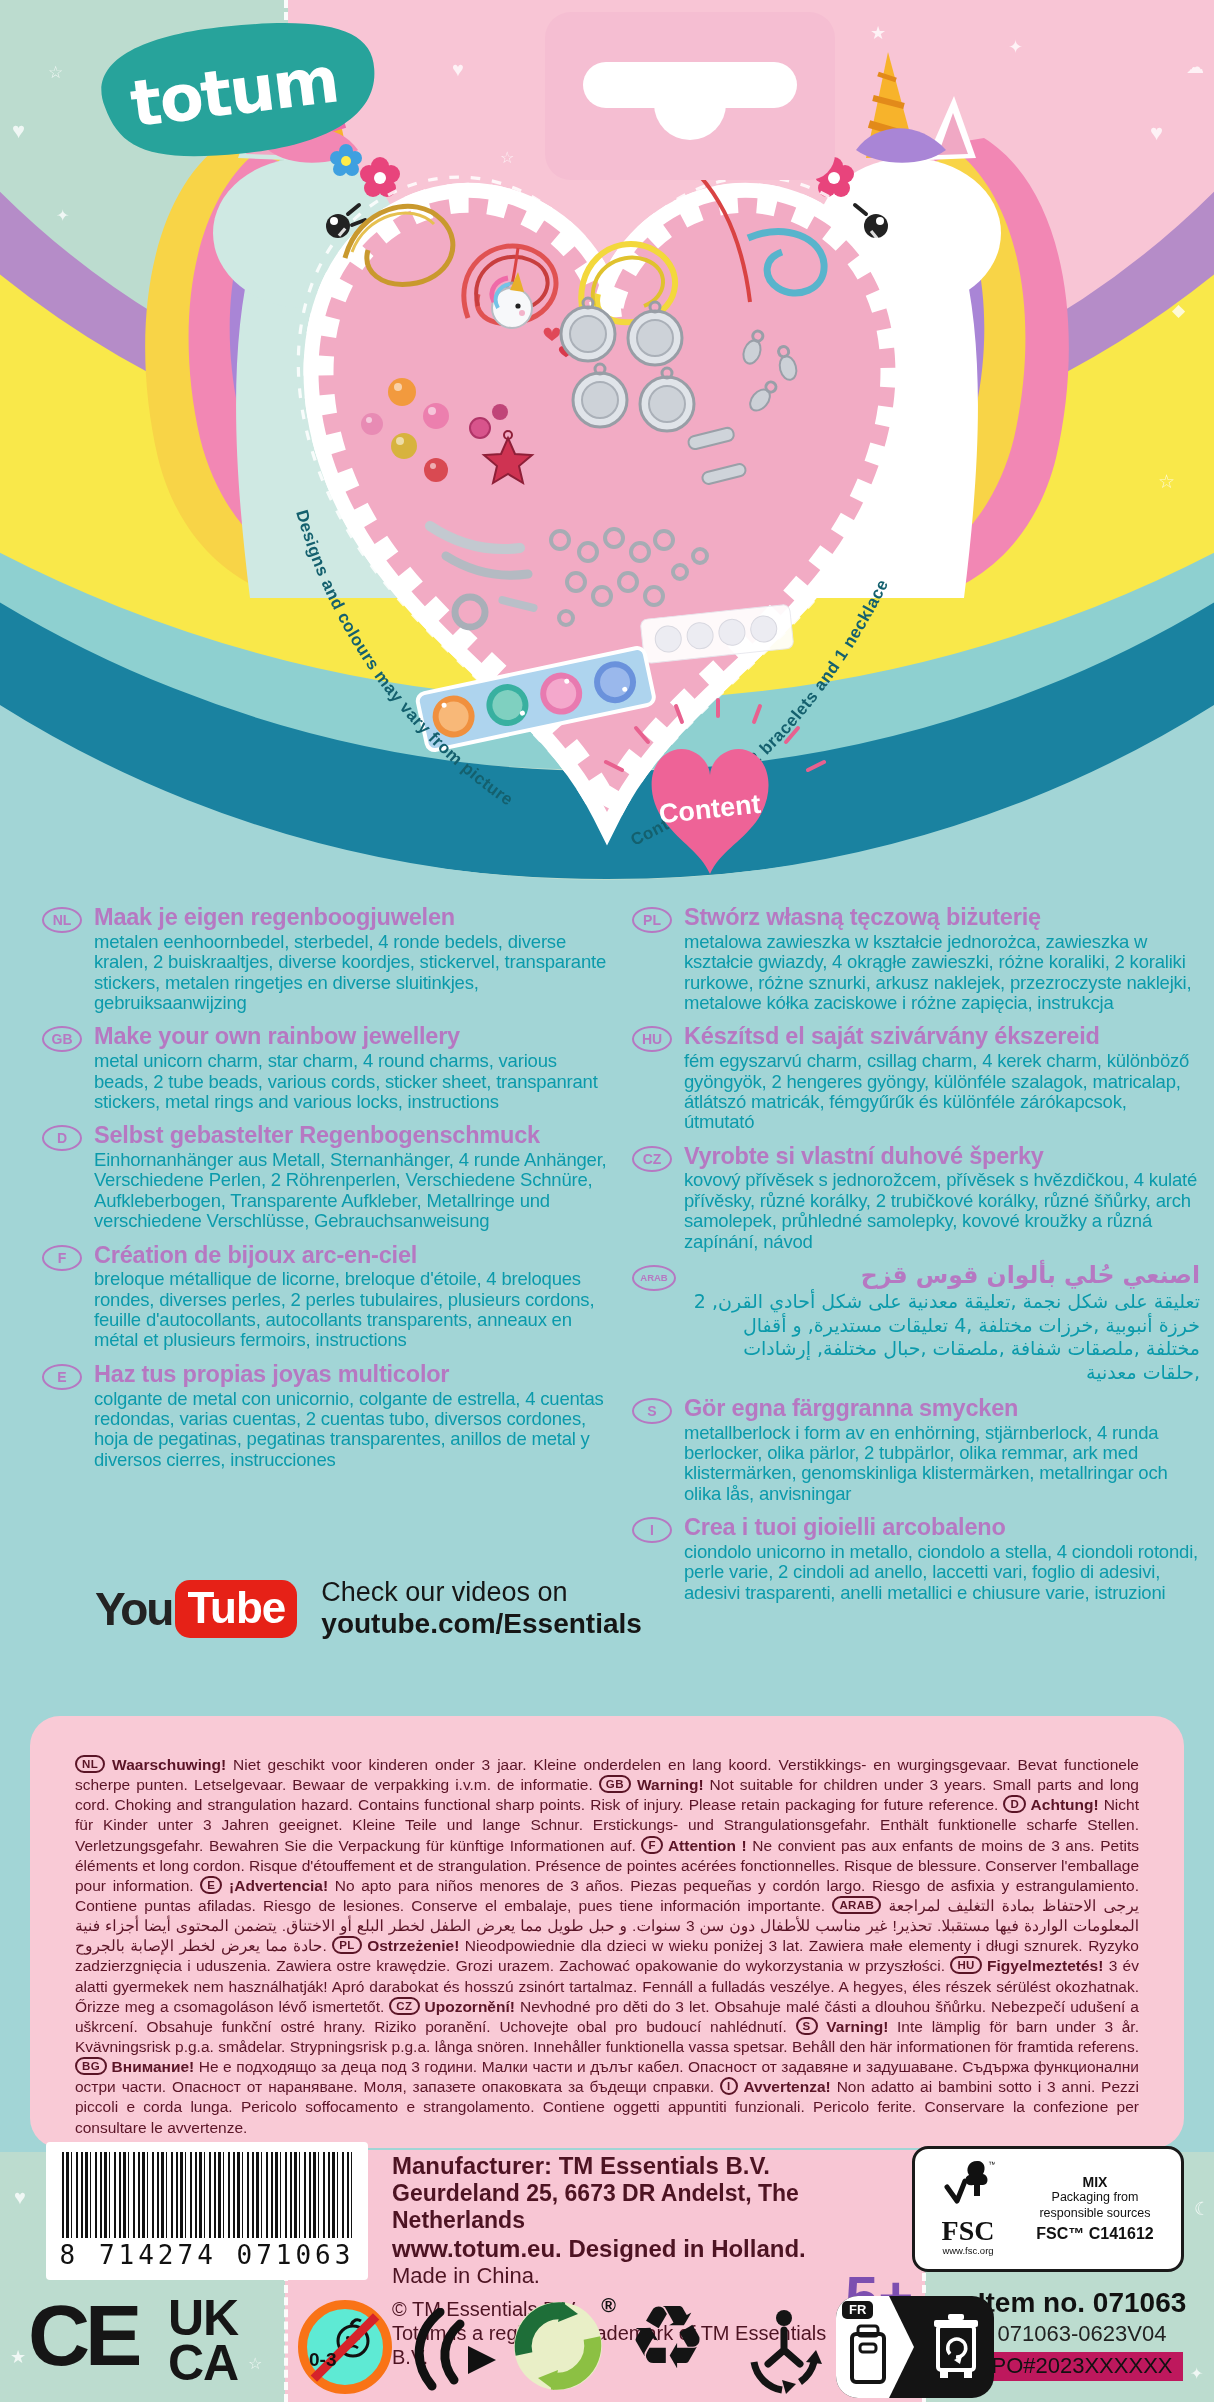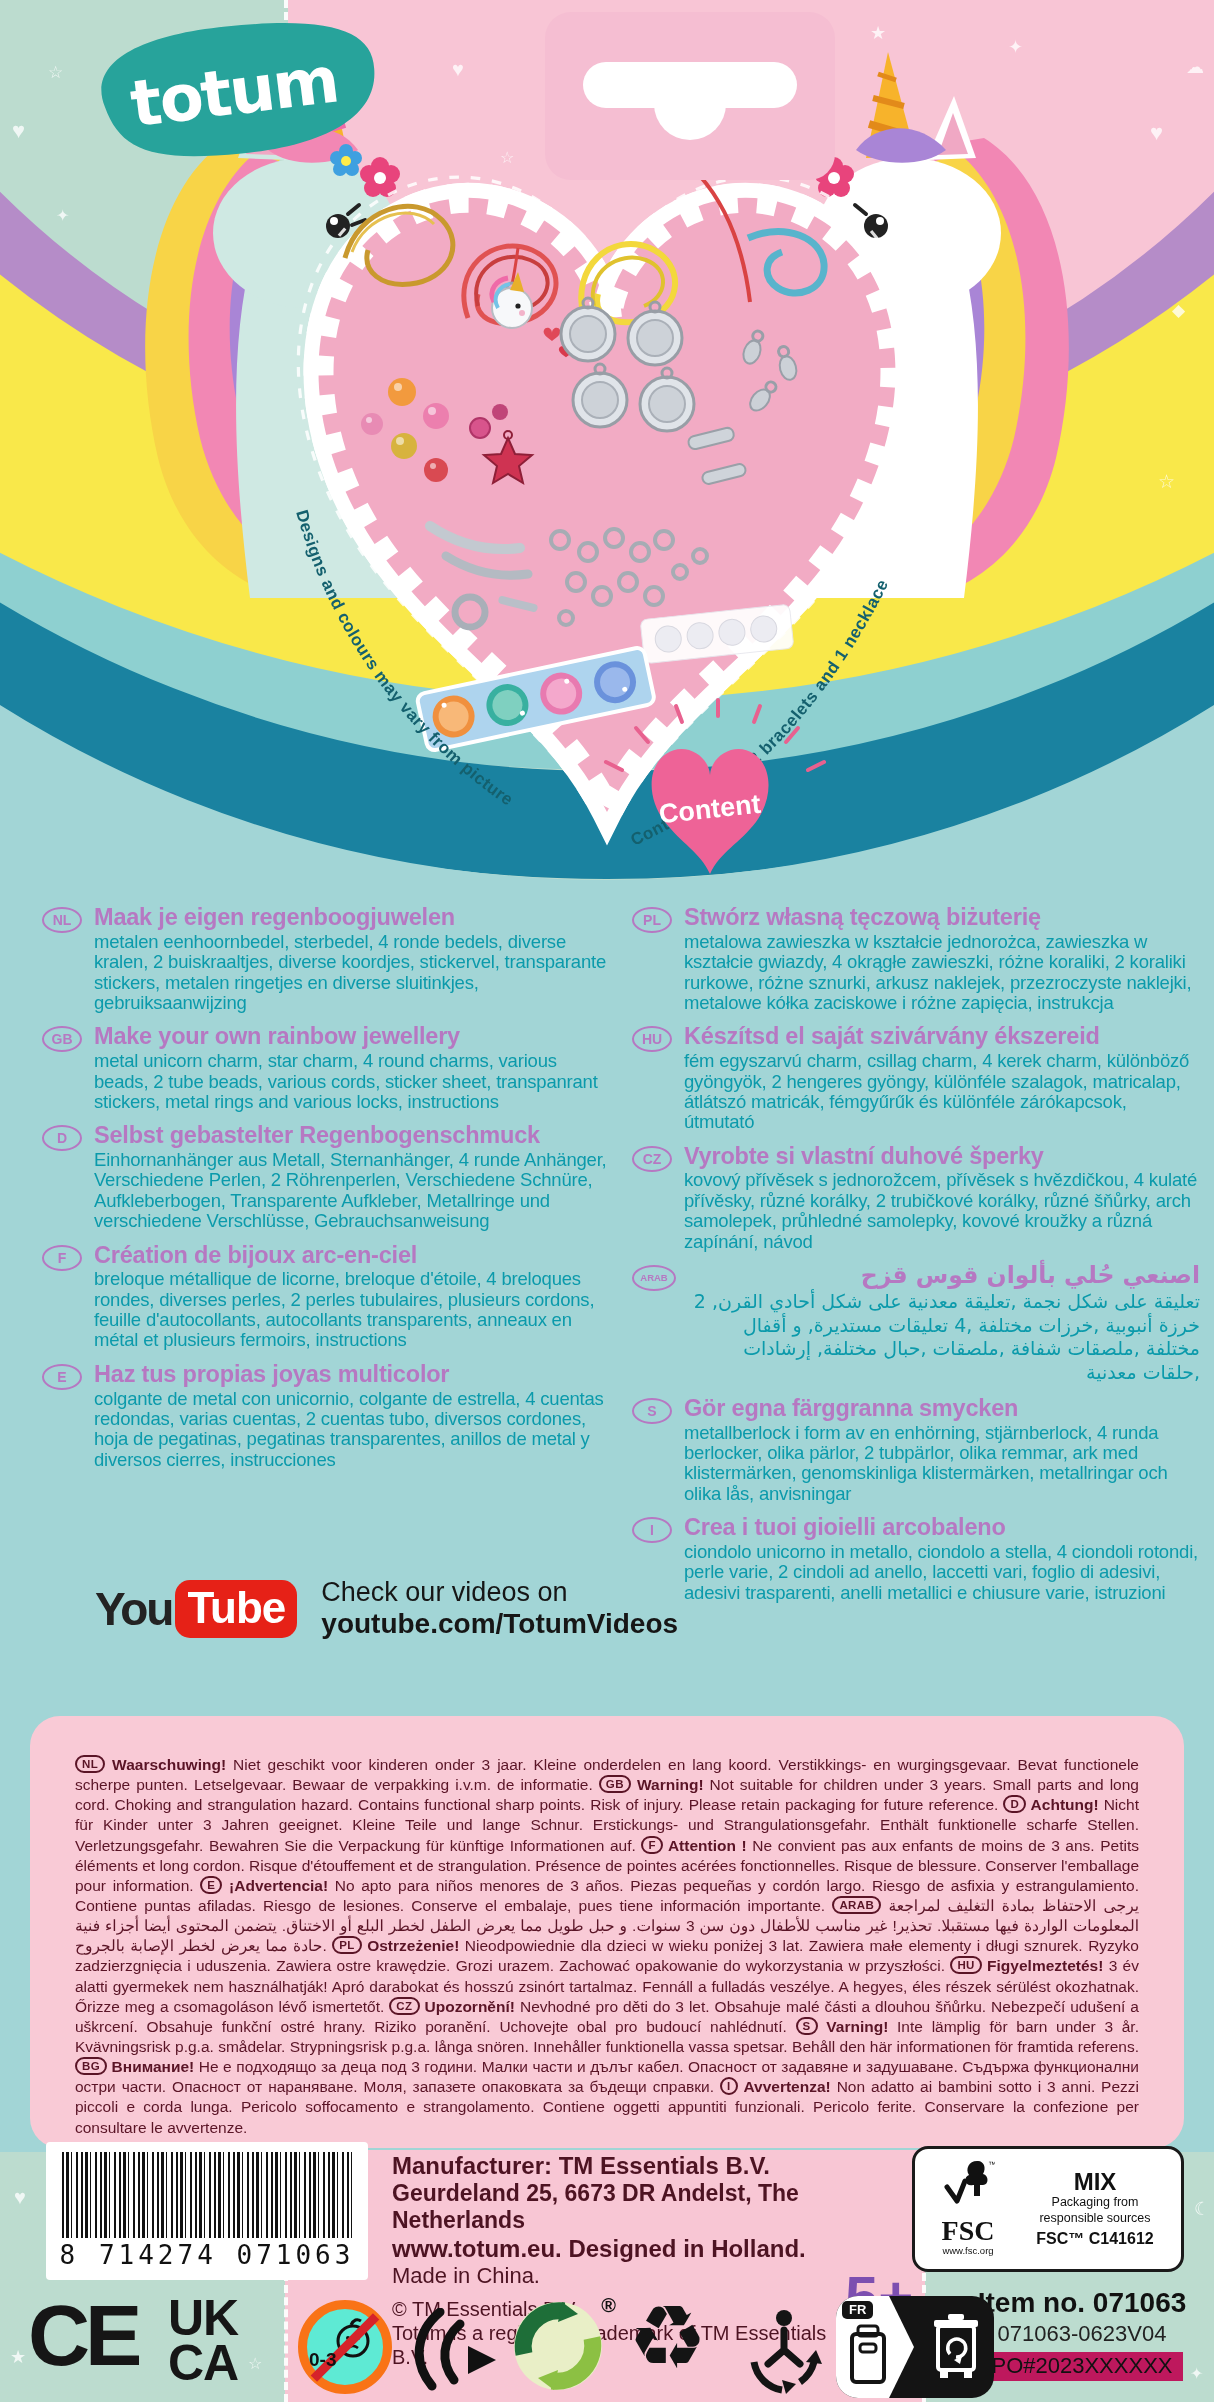--- a/index.html
+++ b/index.html
@@ -65,21 +65,21 @@
   .mfg .b3{font-size:22px;line-height:1.18;margin-bottom:8px;}
   .mfg .b3 b{font-size:24px;}
   .mfg .n{font-size:20px;line-height:1.2;}
   .age-badge{left:845px;top:2268px;font-size:60px;font-weight:bold;color:#7d4fb0;line-height:1;}
   .fsc-box{left:912px;top:2146px;width:272px;height:126px;background:#fff;border:3px solid #1a1a1a;border-radius:16px;
     box-sizing:border-box;display:flex;padding:8px 10px;gap:8px;}
   .fsc-left{width:86px;text-align:center;color:#111;}
   .fsc-acronym{font-family:"Liberation Serif",serif;font-weight:bold;font-size:28px;line-height:1;}
   .fsc-url{font-size:9.5px;}
   .fsc-right{flex:1;text-align:center;color:#111;display:flex;flex-direction:column;justify-content:center;gap:2px;}
-  .fsc-mix{font-weight:bold;font-size:24px;line-height:1;}
+  .fsc-mix{font-weight:bold;font-size:14px;line-height:1;}
   .fsc-desc{font-size:12.5px;line-height:1.1;}
   .fsc-license{font-weight:bold;font-size:16px;margin-top:2px;}
   .item-block{left:968px;top:2288px;width:228px;text-align:center;color:#111;}
   .item-no{font-weight:bold;font-size:28px;line-height:1.1;}
   .item-code{font-size:22px;margin-top:2px;color:#222;}
   .po-box{display:inline-block;background:#be185d;padding:1px 10px 2px;font-size:22px;color:#111;margin-top:5px;}
   
   .icon-age{left:298px;top:2300px;width:94px;height:94px;border:9px solid #f97316;border-radius:50%;box-sizing:border-box;background:#5eead4;}
   .icon-age .bar{position:absolute;left:-6px;top:34px;width:88px;height:9px;background:#d6232a;transform:rotate(-45deg);}
   .icon-age .lbl{position:absolute;left:2px;bottom:14px;font-weight:800;font-size:19px;color:#111;}
@@ -446,21 +446,21 @@
       </div>
     </div>
 
   <div class="abs yt-row">
     <div class="yt-logo">
       <span class="yt-you">You</span>
       <span class="yt-tube">Tube</span>
     </div>
     <div class="yt-text">
       <div class="yt-line1">Check our videos on</div>
-      <div class="yt-line2">youtube.com/TotumVideos</div>
+      <div class="yt-line2">youtube.com/Essentials</div>
     </div>
   </div>
 
   <div class="abs warning-box">
     <p id="warning-text"><span class="warn-badge">NL</span><b> Waarschuwing!</b> Niet geschikt voor kinderen onder 3 jaar. Kleine onderdelen en lang koord. Verstikkings- en wurgingsgevaar. Bevat functionele scherpe punten. Letselgevaar. Bewaar de verpakking i.v.m. de informatie. <span class="warn-badge">GB</span><b> Warning!</b> Not suitable for children under 3 years. Small parts and long cord. Choking and strangulation hazard. Contains functional sharp points. Risk of injury. Please retain packaging for future reference. <span class="warn-badge">D</span><b> Achtung!</b> Nicht für Kinder unter 3 Jahren geeignet. Kleine Teile und lange Schnur. Erstickungs- und Strangulationsgefahr. Enthält funktionelle scharfe Stellen. Verletzungsgefahr. Bewahren Sie die Verpackung für künftige Informationen auf. <span class="warn-badge">F</span><b> Attention !</b> Ne convient pas aux enfants de moins de 3 ans. Petits éléments et long cordon. Risque d'étouffement et de strangulation. Présence de pointes acérées fonctionnelles. Risque de blessure. Conserver l'emballage pour information. <span class="warn-badge">E</span><b> ¡Advertencia!</b> No apto para niños menores de 3 años. Piezas pequeñas y cordón largo. Riesgo de asfixia y estrangulamiento. Contiene puntas afiladas. Riesgo de lesiones. Conserve el embalaje, pues tiene información importante. <span class="warn-badge">ARAB</span> يرجى الاحتفاظ بمادة التغليف لمراجعة المعلومات الواردة فيها مستقبلا. تحذير! غير مناسب للأطفال دون سن 3 سنوات. و حبل طويل مما يعرض الطفل لخطر البلع أو الاختناق. يتضمن المحتوى أيضا أجزاء فنية حادة مما يعرض لخطر الإصابة بالجروح. <span class="warn-badge">PL</span><b> Ostrzeżenie!</b> Nieodpowiednie dla dzieci w wieku poniżej 3 lat. Zawiera małe elementy i długi sznurek. Ryzyko zadzierzgnięcia i uduszenia. Zawiera ostre krawędzie. Grozi urazem. Zachować opakowanie do wykorzystania w przyszłości. <span class="warn-badge">HU</span><b> Figyelmeztetés!</b> 3 év alatti gyermekek nem használhatják! Apró darabokat és hosszú zsinórt tartalmaz. Fennáll a fulladás veszélye. A hegyes, éles részek sérülést okozhatnak. Őrizze meg a csomagoláson lévő ismertetőt. <span class="warn-badge">CZ</span><b> Upozornění!</b> Nevhodné pro děti do 3 let. Obsahuje malé části a dlouhou šňůrku. Nebezpečí udušení a uškrcení. Obsahuje funkční ostré hrany. Riziko poranění. Uchovejte obal pro budoucí nahlédnutí. <span class="warn-badge">S</span><b> Varning!</b> Inte lämplig för barn under 3 år. Kvävningsrisk p.g.a. smådelar. Strypningsrisk p.g.a. långa snören. Innehåller funktionella vassa spetsar. Behåll den här informationen för framtida referens. <span class="warn-badge">BG</span><b> Внимание!</b> Не е подходящо за деца под 3 години. Малки части и дълъг кабел. Опасност от задавяне и задушаване. Съдържа функционални остри части. Опасност от нараняване. Моля, запазете опаковката за бъдещи справки. <span class="warn-badge">I</span><b> Avvertenza!</b> Non adatto ai bambini sotto i 3 anni. Pezzi piccoli e corda lunga. Pericolo soffocamento e strangolamento. Contiene oggetti appuntiti funzionali. Pericolo ferite. Conservare la confezione per consultare le avvertenze. </p>
   </div>
 
   <div class="abs pink-panel"></div>
   <div class="fold-dash" style="left:284px;top:2152px;height:250px;"></div>
   <div class="fold-dash" style="left:922px;top:2152px;height:250px;"></div>

